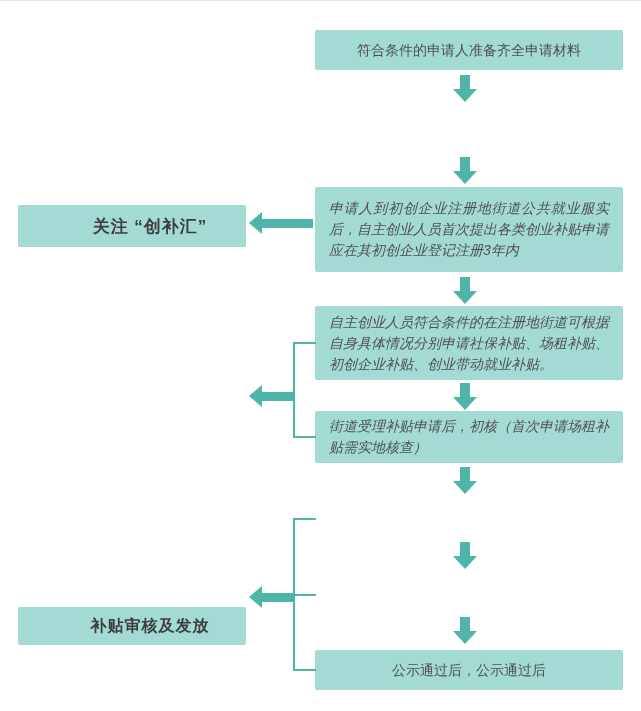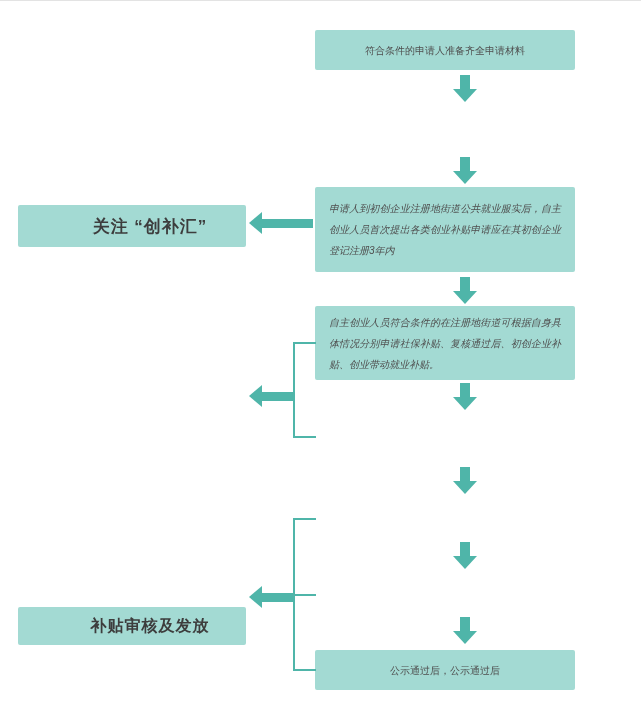--- a/index.html
+++ b/index.html
@@ -9,24 +9,24 @@
   .canvas {
     position:relative;
     width:641px; height:711px;
     background:#ffffff;
     overflow:hidden;
     border-top:1px solid #e3e3e3;
   }
 
   
   .step {
-    position:absolute; left:315px; width:260px;
+    position:absolute; left:315px; width:308px;
     background:var(--box-bg,#a3dad3);
     color:var(--text,#4f4f4f);
-    font-size:10px; line-height:21px;
+    font-size:14px; line-height:21px;
     display:flex; align-items:center;
     border-radius:2px;
   }
   .step.center { justify-content:center; text-align:center; padding:0 8px; }
   .step.multi  { padding:0 14px; text-align:justify;font-style:italic; }
 
   .s1{top:29px;height:40px}
   .s2{top:112px;height:40px}
   .s3{top:186px;height:85px}
   .s4{top:305px;height:74px}
@@ -79,21 +79,22 @@
   .hs1{top:341px;} .hs2{top:435px;}
   .hs3{top:517px;} .hs4{top:593px;} .hs5{top:668px;}
 </style>
 </head>
 <body>
 
 <div class="canvas">
 
   <div class="step center s1">符合条件的申请人准备齐全申请材料</div>
   <div class="step multi  s3">申请人到初创企业注册地街道公共就业服实后，自主创业人员首次提出各类创业补贴申请应在其初创企业登记注册3年内</div>
-  <div class="step multi  s4">自主创业人员符合条件的在注册地街道可根据自身具体情况分别申请社保补贴、复核通过后、初创企业补贴、创业带动就业补贴。</div>
+  <div class="step multi  s4">自主创业人员符合条件的在注册地街道可根据自身具体情况分别申请社保补贴、场租补贴、初创企业补贴、创业带动就业补贴。</div>
+  <div class="step multi  s5">街道受理补贴申请后，初核（首次申请场租补贴需实地核查）</div>
   <div class="step center s8">公示通过后，公示通过后</div>
 
   <div class="stage stA">关注 “创补汇”</div>
   <div class="stage stC">补贴审核及发放</div>
 
   <div class="ad ad1">
       <div class="stem"></div>
       <div class="head"></div>
     </div>
   <div class="ad ad2">

